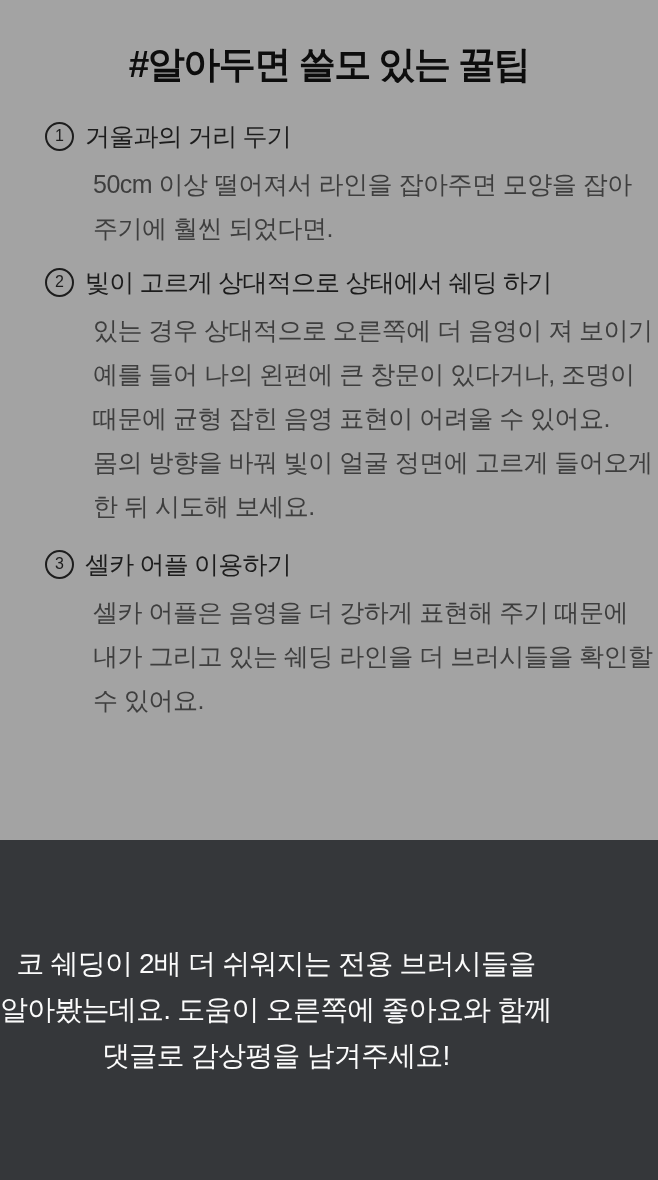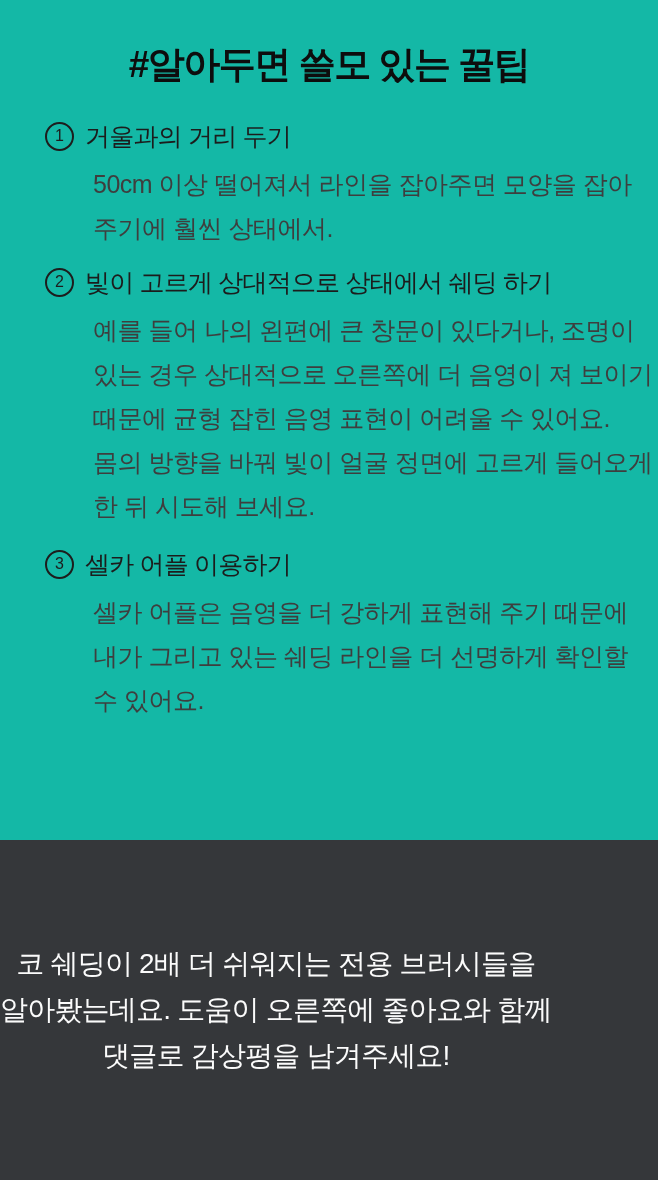--- a/index.html
+++ b/index.html
@@ -4,21 +4,21 @@
 <style>
   html, body {
     margin: 0;
     padding: 0;
     background: #ffffff;
   }
   .page {
     position: relative;
     width: 658px;
     height: 1180px;
-    background: #14b8a6;
+    background: #a3a3a3;
     overflow: hidden;
     font-family: "Liberation Sans", sans-serif;
   }
   .page-title {
     position: absolute;
     top: 40px;
     left: 0;
     right: 0;
     text-align: center;
     font-size: 37px;
@@ -101,46 +101,46 @@
 
   <div class="page-title">#알아두면 쓸모 있는 꿀팁</div>
 
   <div class="tip tip-1">
     <div class="tip-header">
       <div class="num-circle">1</div>
       <div class="tip-heading">거울과의 거리 두기</div>
     </div>
     <div class="tip-body">
       <div class="line">50cm 이상 떨어져서 라인을 잡아주면 모양을 잡아</div>
-      <div class="line">주기에 훨씬 상태에서.</div>
+      <div class="line">주기에 훨씬 되었다면.</div>
     </div>
   </div>
 
   <div class="tip tip-2">
     <div class="tip-header">
       <div class="num-circle">2</div>
       <div class="tip-heading">빛이 고르게 상대적으로 상태에서 쉐딩 하기</div>
     </div>
     <div class="tip-body">
+      <div class="line">있는 경우 상대적으로 오른쪽에 더 음영이 져 보이기</div>
       <div class="line">예를 들어 나의 왼편에 큰 창문이 있다거나, 조명이</div>
-      <div class="line">있는 경우 상대적으로 오른쪽에 더 음영이 져 보이기</div>
       <div class="line">때문에 균형 잡힌 음영 표현이 어려울 수 있어요.</div>
       <div class="line">몸의 방향을 바꿔 빛이 얼굴 정면에 고르게 들어오게</div>
       <div class="line">한 뒤 시도해 보세요.</div>
     </div>
   </div>
 
   <div class="tip tip-3">
     <div class="tip-header">
       <div class="num-circle">3</div>
       <div class="tip-heading">셀카 어플 이용하기</div>
     </div>
     <div class="tip-body">
       <div class="line">셀카 어플은 음영을 더 강하게 표현해 주기 때문에</div>
-      <div class="line">내가 그리고 있는 쉐딩 라인을 더 선명하게 확인할</div>
+      <div class="line">내가 그리고 있는 쉐딩 라인을 더 브러시들을 확인할</div>
       <div class="line">수 있어요.</div>
     </div>
   </div>
 
   <div class="footer">
     <div class="footer-text">
       <div class="line">코 쉐딩이 2배 더 쉬워지는 전용 브러시들을</div>
       <div class="line">알아봤는데요. 도움이 오른쪽에 좋아요와 함께</div>
       <div class="line">댓글로 감상평을 남겨주세요!</div>
     </div>

